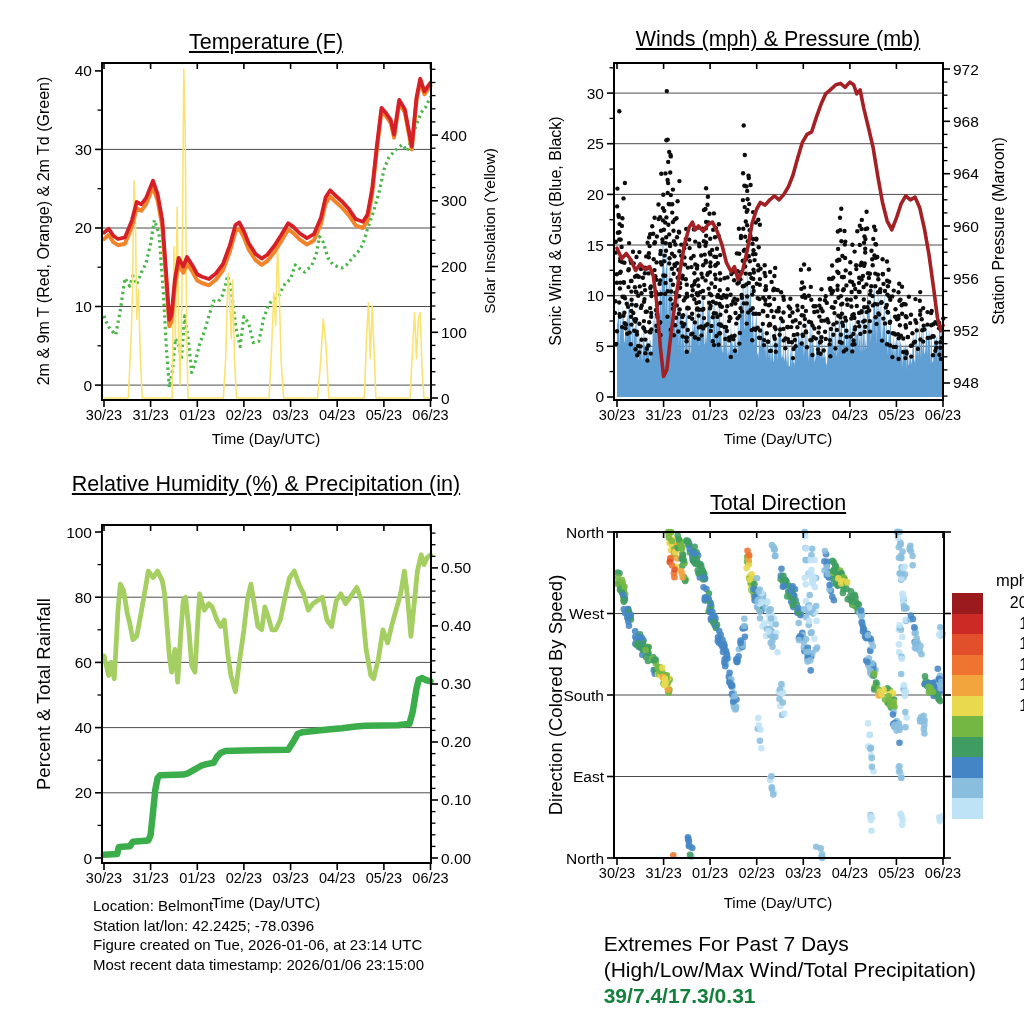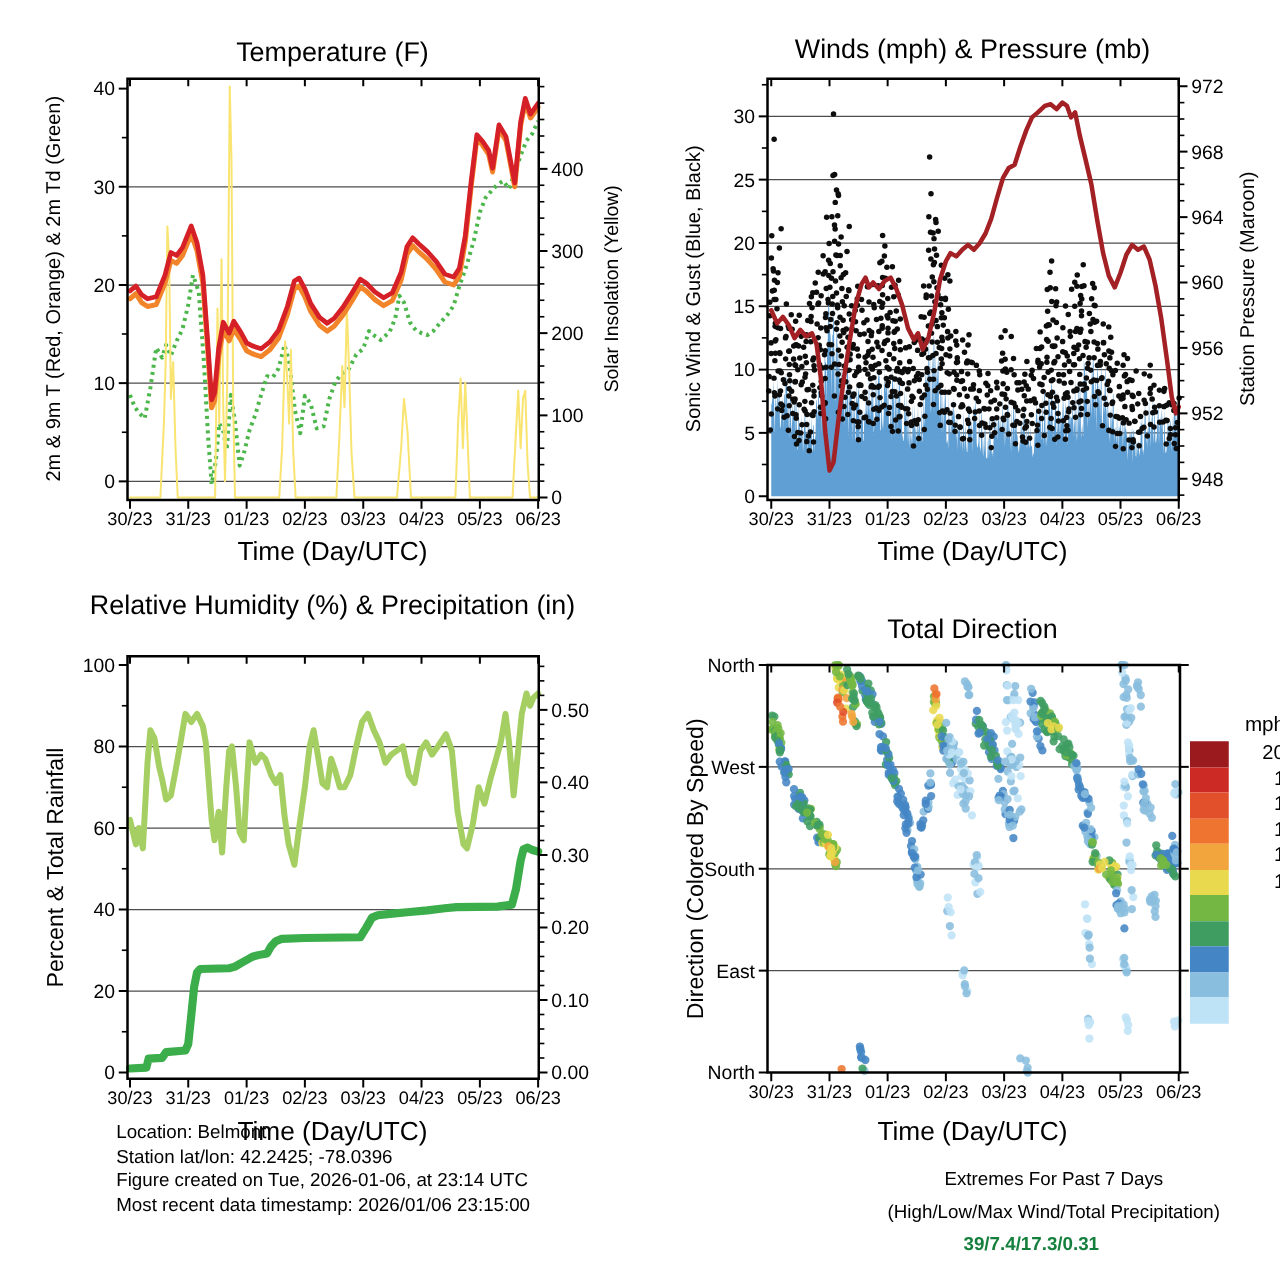--- a/index.html
+++ b/index.html
@@ -1,27 +1,27 @@
 <!DOCTYPE html>
 <html><head>
 <meta charset="utf-8">
 <style>
   html,body{margin:0;padding:0;background:#fff;}
   #fig{position:relative;width:1024px;height:1024px;background:#ffffff;overflow:hidden;
        font-family:"Liberation Sans",sans-serif;color:#000;}
   #chart-canvas{position:absolute;left:0;top:0;}
   svg text{font-family:"Liberation Sans",sans-serif;fill:#000;}
-  .ptitle{position:absolute;transform:translateX(-50%);white-space:nowrap;font-size:21.5px;}
-  .xlab{position:absolute;transform:translateX(-50%);white-space:nowrap;font-size:21px;}
+  .ptitle{position:absolute;transform:translateX(-50%);white-space:nowrap;font-size:21.5px;text-decoration:underline;}
+  .xlab{position:absolute;transform:translateX(-50%);white-space:nowrap;font-size:15px;}
   .vlabel{position:absolute;width:420px;text-align:center;transform:rotate(-90deg);
           white-space:nowrap;font-size:16px;line-height:20px;}
   .vlabel.big{font-size:18.5px;}
   .vlabel.small{font-size:15.5px;}
   #station-info{position:absolute;left:93px;top:896px;font-size:15px;line-height:19.6px;}
-  #extremes-block{position:absolute;right:48px;top:931px;text-align:center;font-size:15px;line-height:26px;}
+  #extremes-block{position:absolute;right:48px;top:931px;text-align:left;font-size:21px;line-height:26px;}
   #extremes-values{color:#15803d;font-weight:bold;padding-right:36px;}
   #colorbar{position:absolute;left:952px;top:593px;width:31px;}
   .cbar-seg{width:31px;height:20.5px;}
   #colorbar-labels{position:absolute;left:984px;top:593px;width:32px;text-align:right;
                    font-size:16px;line-height:20.5px;margin-left:21px;}
   #colorbar-title{position:absolute;left:992px;top:571px;width:40px;text-align:center;font-size:16.5px;}
 </style>
 </head>
 <body>
 

